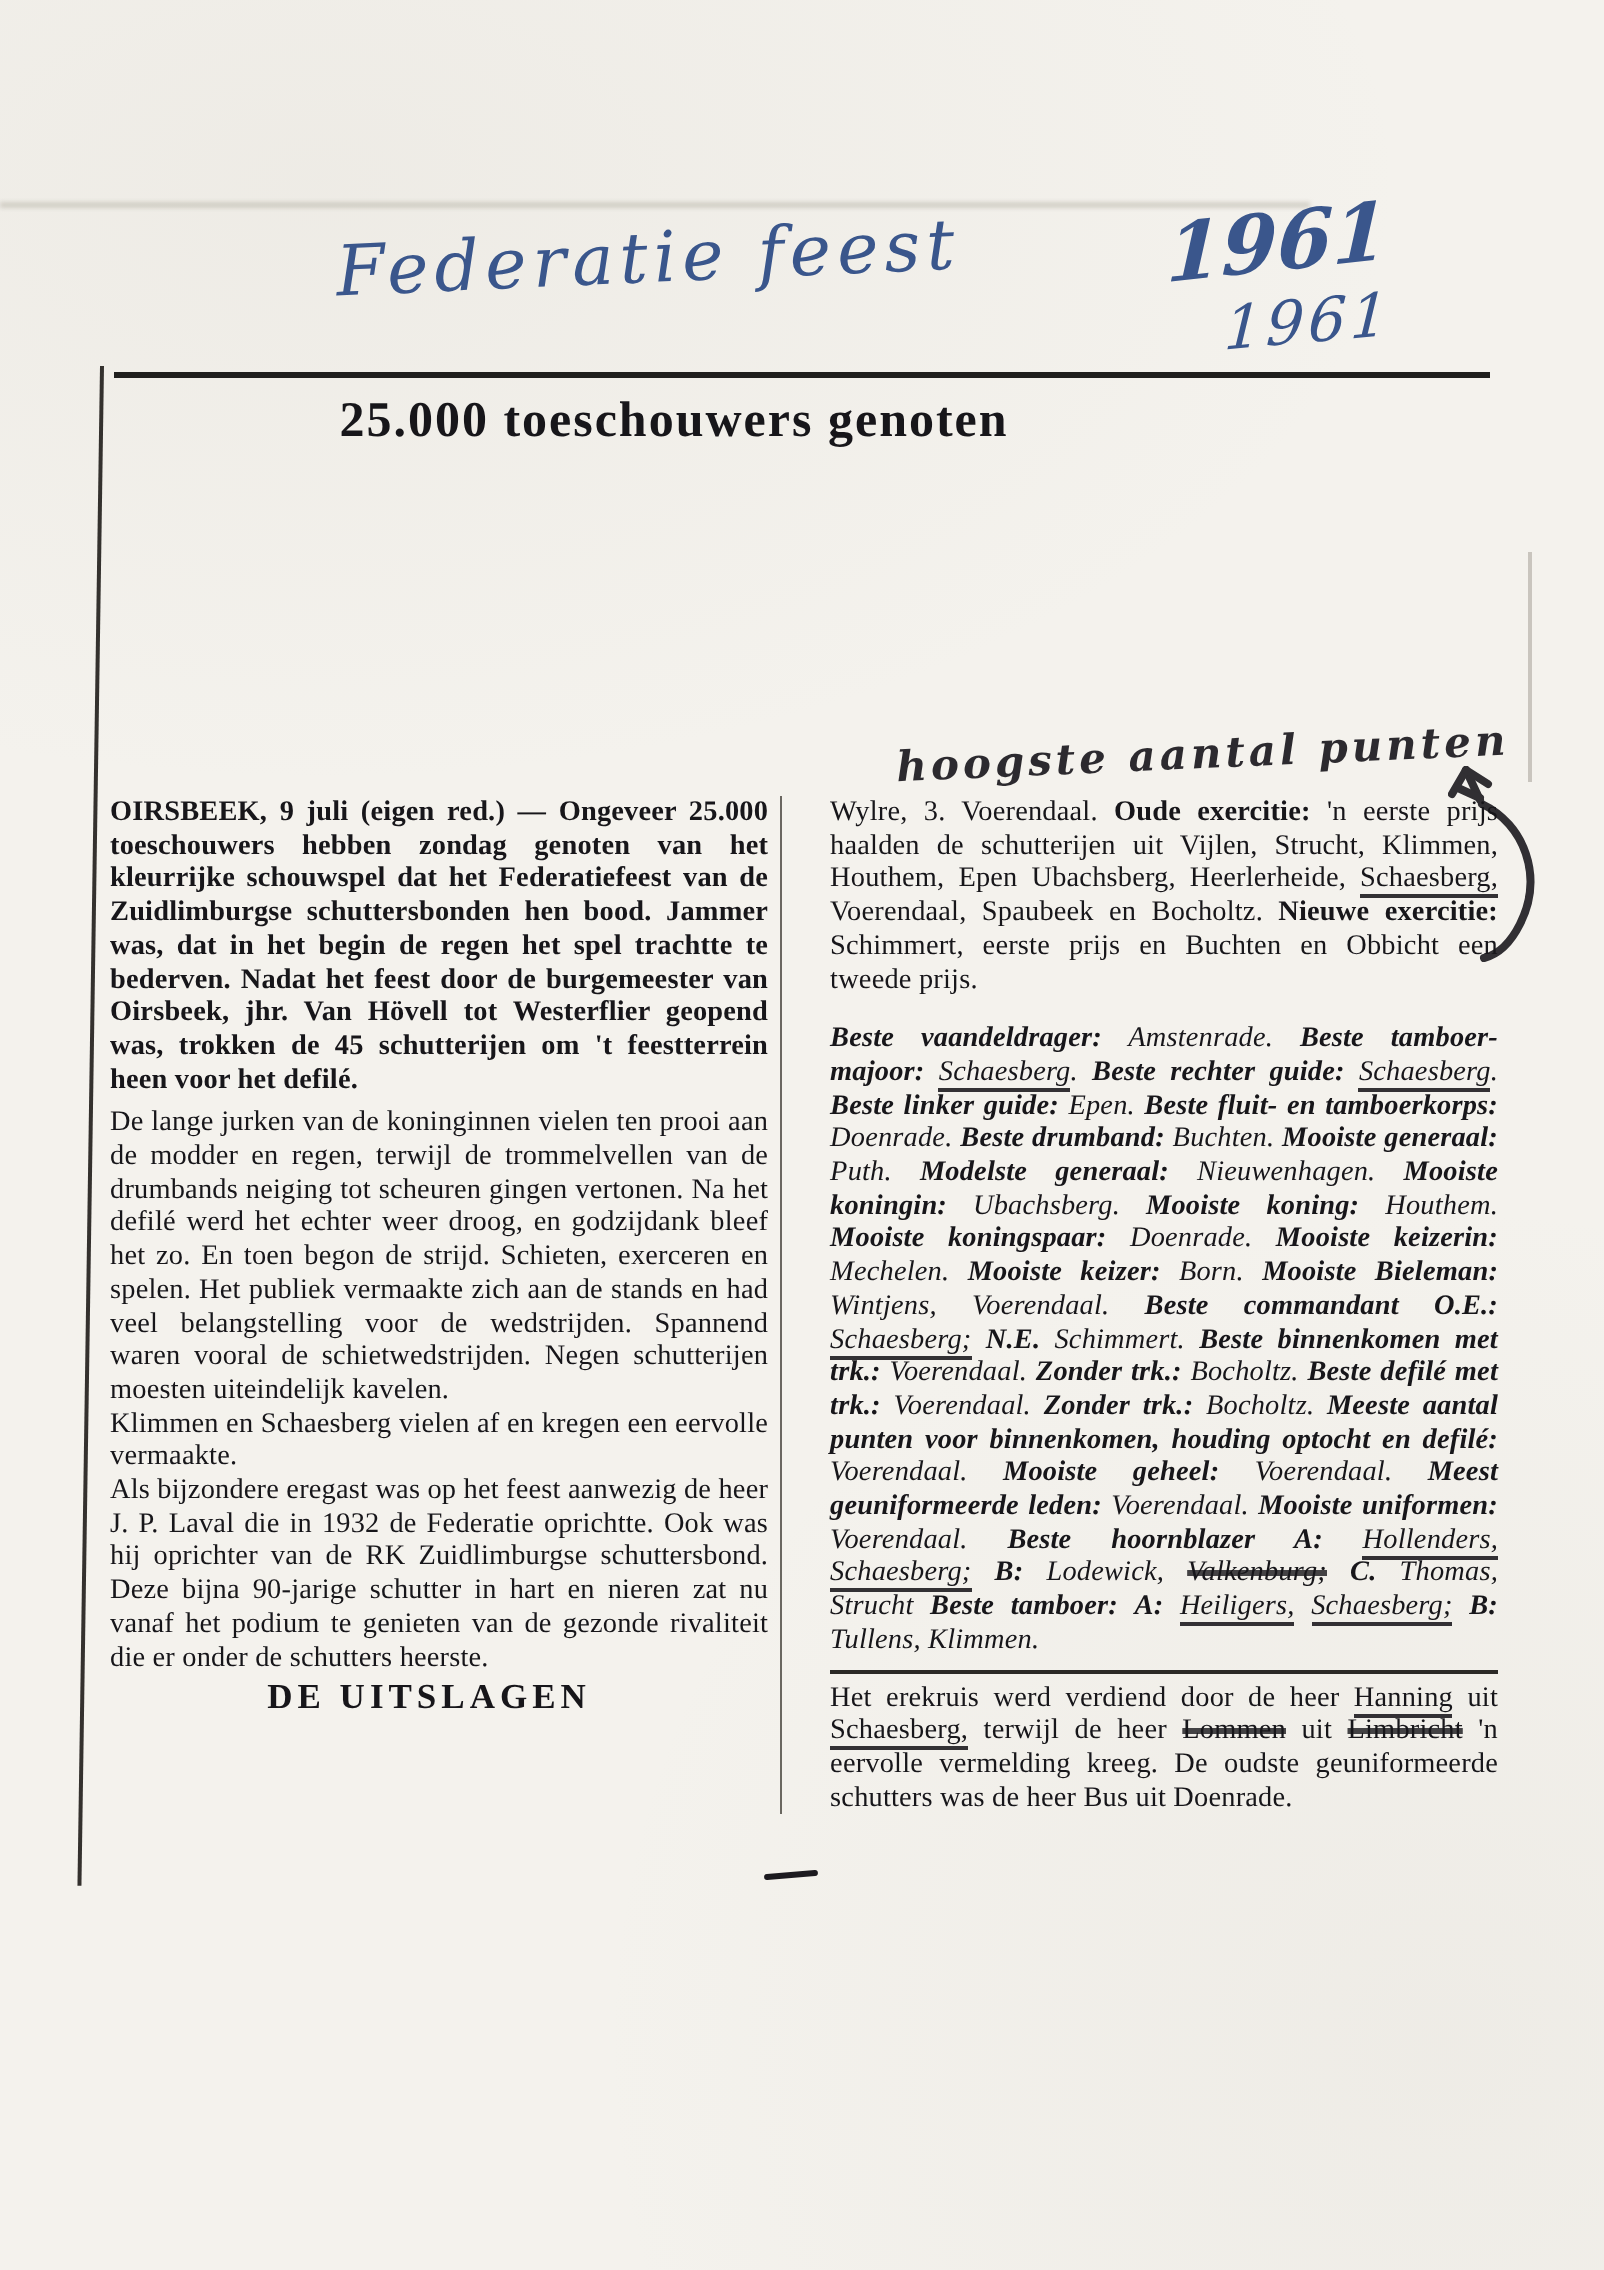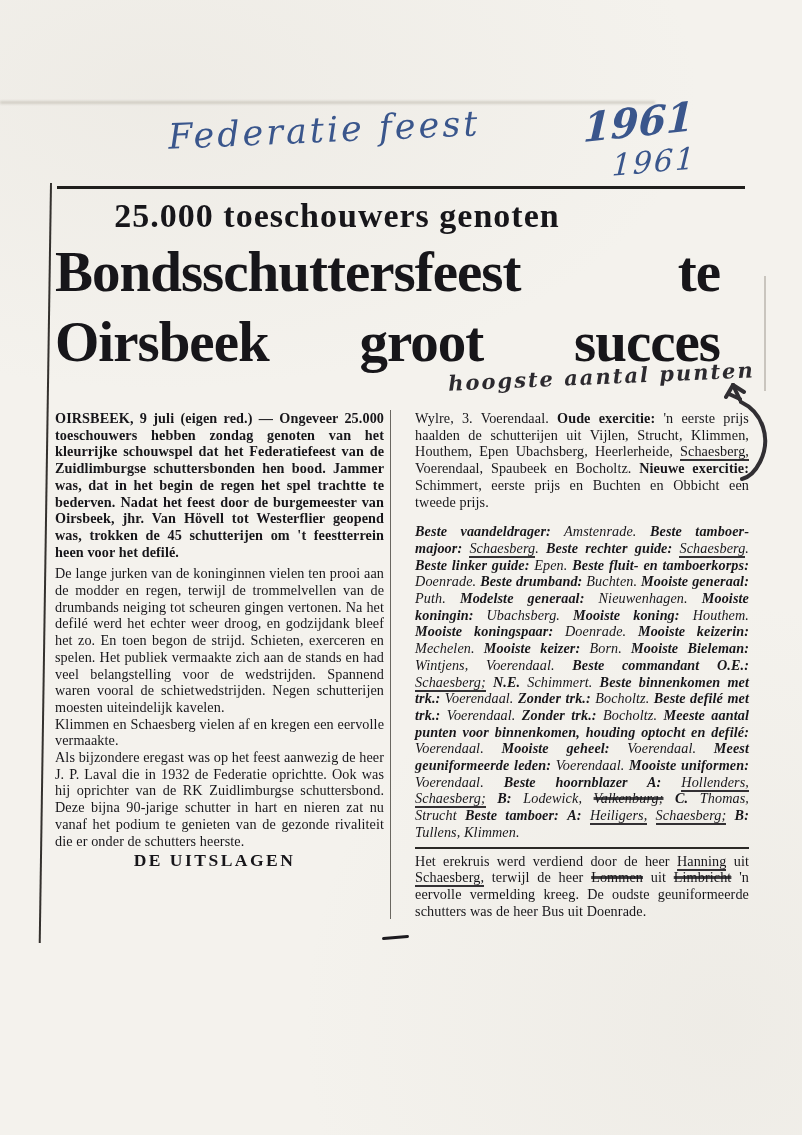--- a/index.html
+++ b/index.html
@@ -21,28 +21,28 @@
   .hw-year2 { left:612px; top:144px; font-size:30px; color:var(--blue-ink); transform:rotate(-5deg) skewX(-8deg); letter-spacing:2px; }
   .hw-note { left:448px; top:364px; font-size:21px; color:var(--pen-ink); transform:rotate(-2.5deg); letter-spacing:2px; font-weight:bold; opacity:.92; }
   
   .clip-left-border { position:absolute; left:50px; top:183px; width:2px; height:760px;
     background:#34312e; transform:rotate(0.85deg); transform-origin:top center; }
   .headline-rule { position:absolute; left:57px; top:186px; width:688px; height:3px; background:#201f1d; }
   .right-edge { position:absolute; left:764px; top:276px; width:2px; height:115px; background:rgba(120,114,102,0.35); }
   .ink-dash { position:absolute; left:382px; top:936px; width:27px; height:3px; background:var(--pen-ink); transform:rotate(-5deg); border-radius:2px; }
   
   .kicker { position:absolute; left:57px; top:197px; width:560px; text-align:center;
-    font-size:34px; font-weight:bold; letter-spacing:1px; }
+    font-size:25px; font-weight:bold; letter-spacing:1px; }
   .headline { position:absolute; left:55px; top:237px; width:665px;
     font-size:57px; font-weight:bold; line-height:1.22; letter-spacing:-1px;
     text-align:justify; text-align-last:justify; }
   .headline .hl-line { display:block; }
   
   .columns { position:absolute; left:55px; top:398px; width:694px; display:flex; }
-  .col { font-size:14.2px; line-height:16.7px; text-align:justify; letter-spacing:.1px;margin-top:12px; }
+  .col { font-size:14.2px; line-height:16.7px; text-align:justify; letter-spacing:.1px; }
   .col p { margin:0; }
   .col-left { width:336px; }
   .col-right { width:341px; margin-left:6px; padding-left:24px; border-left:1.5px solid rgba(60,56,50,0.75); }
   .lead { font-weight:bold; }
   .p-space { margin-top:5px !important; }
   .results-heading { font-weight:bold; font-size:17.5px; letter-spacing:2.5px; text-align:center; padding-right:10px; margin:3px 0 1px 0; }
   .results-rule { border:none; border-top:2px solid #2b2926; margin:6px 0 4px 0; }
   .col-right .block2 { margin-top:13px;font-style:italic; }
   
   .seg-b { font-weight:bold; }
@@ -61,24 +61,20 @@
   <div class="hw hw-year1">1961</div>
   <div class="hw hw-year2">1961</div>
   <div class="hw hw-note">hoogste aantal punten</div>
 
   <div class="clip-left-border"></div>
   <div class="headline-rule"></div>
   <div class="right-edge"></div>
   <div class="ink-dash"></div>
 
   <div class="kicker">25.000 toeschouwers genoten</div>
-  <h1 class="headline" style="margin:0;">
-    <span class="hl-line">Bondsschuttersfeest te</span>
-    <span class="hl-line">Oirsbeek groot succes</span>
-  </h1>
 
   <svg class="ink-bracket" width="62" height="112" viewBox="0 0 62 112">
     <g fill="none" stroke="#1c1a1f" stroke-width="4" stroke-linecap="round" opacity="0.9">
       <path d="M21,22 C42,32 52,58 40,82 C36,90 30,97 22,99"></path>
       <path d="M20,20 L13,5"></path>
       <path d="M13,5 L6,17"></path>
       <path d="M13,5 L24,12"></path>
       <path d="M9,14 L20,19"></path>
     </g>
   </svg>

